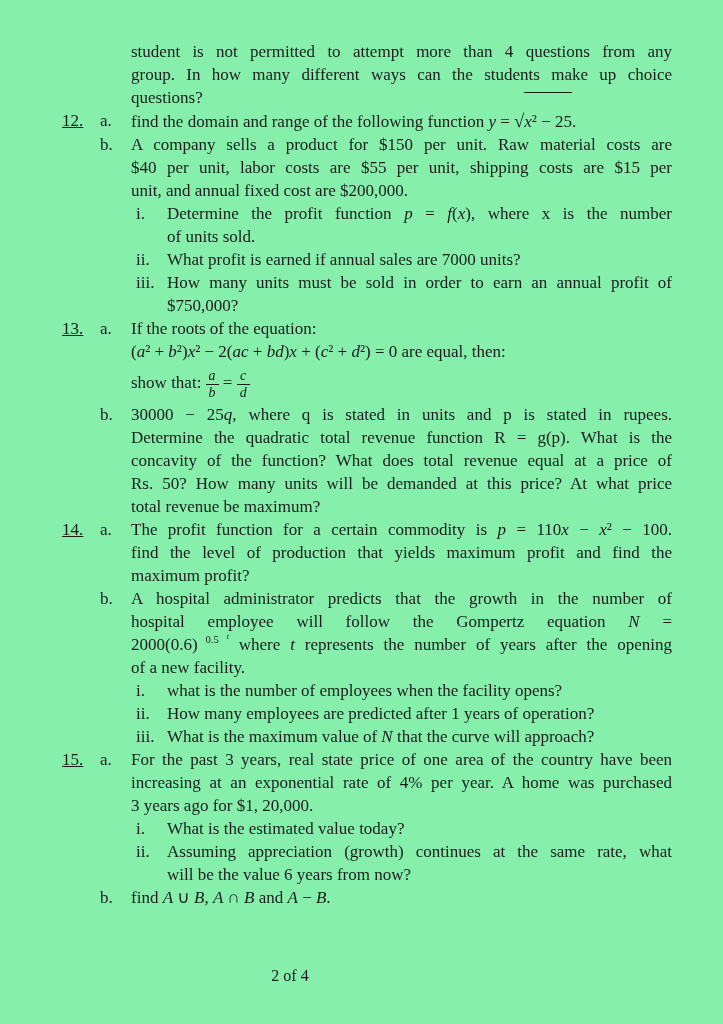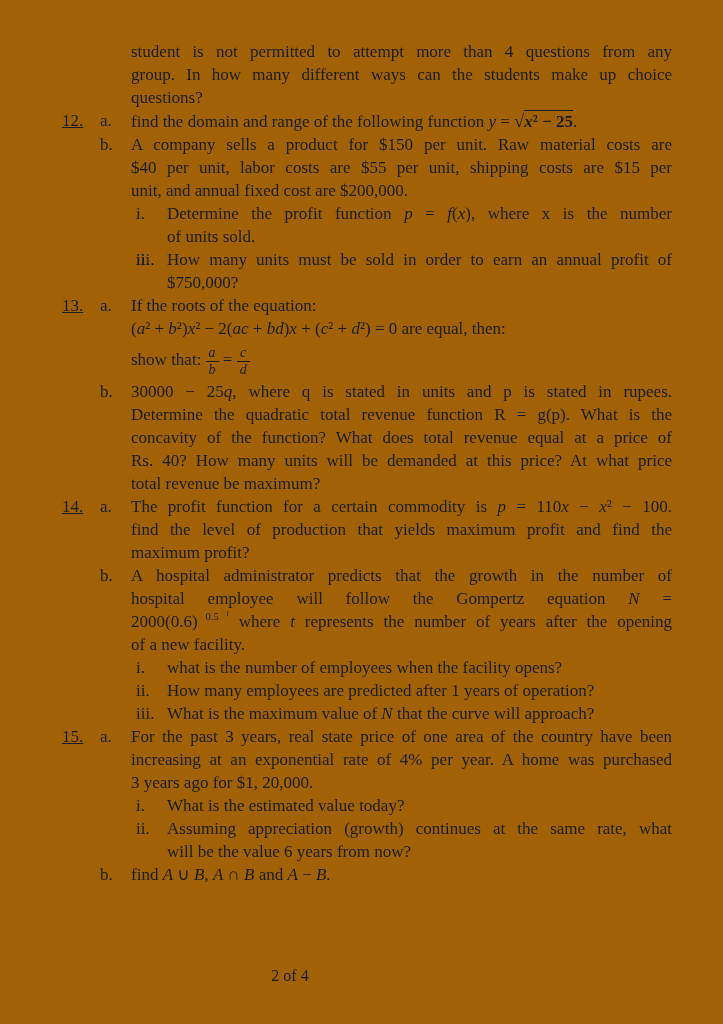--- a/index.html
+++ b/index.html
@@ -1,19 +1,19 @@
 <!DOCTYPE html>
 <html><head>
 <meta charset="utf-8">
 <style>
   html,body{margin:0;padding:0;}
   .page{
     position:relative;
     width:723px;height:1024px;
-    background:#a16207;
+    background:#86efac;
     color:#1c1c1c;
     font-family:"Liberation Serif", serif;
     font-size:17px;
     overflow:hidden;
   }
   .doc-body{
     position:absolute;
     left:62px; top:40px;
     width:610px;
   }
@@ -38,21 +38,21 @@
     text-align-last:justify;
   }
   .line.tall{
     line-height:40px;
     min-height:40px;
   }
   .line i{font-style:italic;}
   sup{font-size:0.62em; line-height:0; vertical-align:super;margin-left:8px;}
   sup sup{font-size:0.75em;}
   .rad{font-size:1.1em;}
-  .ol{border-top:1px solid currentColor; padding-top:1px;font-weight:bold;}
+  .ol{border-top:1px solid currentColor; padding-top:19px;}
   .frac{
     display:inline-block;
     vertical-align:middle;
     text-align:center;
     font-size:0.82em;
     line-height:1.15;
   }
   .frac .fn{display:block; border-bottom:1px solid currentColor; padding:0 3px;}
   .frac .fd{display:block; padding:0 3px;}
   .footer{
@@ -85,39 +85,40 @@
         <div class="line j">$40 per unit, labor costs are $55 per unit, shipping costs are $15 per</div>
         <div class="line">unit, and annual fixed cost are $200,000.</div>
       </div>
       <div class="block lvl-roman">
         <span class="mk rom">i.</span>
         <div class="line j">Determine the profit function <i>p</i> = <i>f</i>(<i>x</i>), where x is the number</div>
         <div class="line">of units sold.</div>
       </div>
       <div class="block lvl-roman">
         <span class="mk rom">ii.</span>
+        <div class="line">What profit is earned if annual sales are 7000 units?</div>
       </div>
       <div class="block lvl-roman">
         <span class="mk rom">iii.</span>
         <div class="line j">How many units must be sold in order to earn an annual profit of</div>
         <div class="line">$750,000?</div>
       </div>
       <div class="block lvl-letter">
         <span class="mk num">13.</span>
         <span class="mk let">a.</span>
         <div class="line">If the roots of the equation:</div>
         <div class="line">(<i>a</i>² + <i>b</i>²)<i>x</i>² − 2(<i>ac</i> + <i>bd</i>)<i>x</i> + (<i>c</i>² + <i>d</i>²) = 0 are equal, then:</div>
         <div class="line tall">show that: <span class="frac"><span class="fn"><i>a</i></span><span class="fd"><i>b</i></span></span> = <span class="frac"><span class="fn"><i>c</i></span><span class="fd"><i>d</i></span></span></div>
       </div>
       <div class="block lvl-letter">
         <span class="mk let">b.</span>
         <div class="line j">30000 − 25<i>q</i>, where q is stated in units and p is stated in rupees.</div>
         <div class="line j">Determine the quadratic total revenue function R = g(p). What is the</div>
         <div class="line j">concavity of the function? What does total revenue equal at a price of</div>
-        <div class="line j">Rs. 40? How many units will be demanded at this price? At what price</div>
+        <div class="line j">Rs. 50? How many units will be demanded at this price? At what price</div>
         <div class="line">total revenue be maximum?</div>
       </div>
       <div class="block lvl-letter">
         <span class="mk num">14.</span>
         <span class="mk let">a.</span>
         <div class="line j">The profit function for a certain commodity is <i>p</i> = 110<i>x</i> − <i>x</i>² − 100.</div>
         <div class="line j">find the level of production that yields maximum profit and find the</div>
         <div class="line">maximum profit?</div>
       </div>
       <div class="block lvl-letter">

